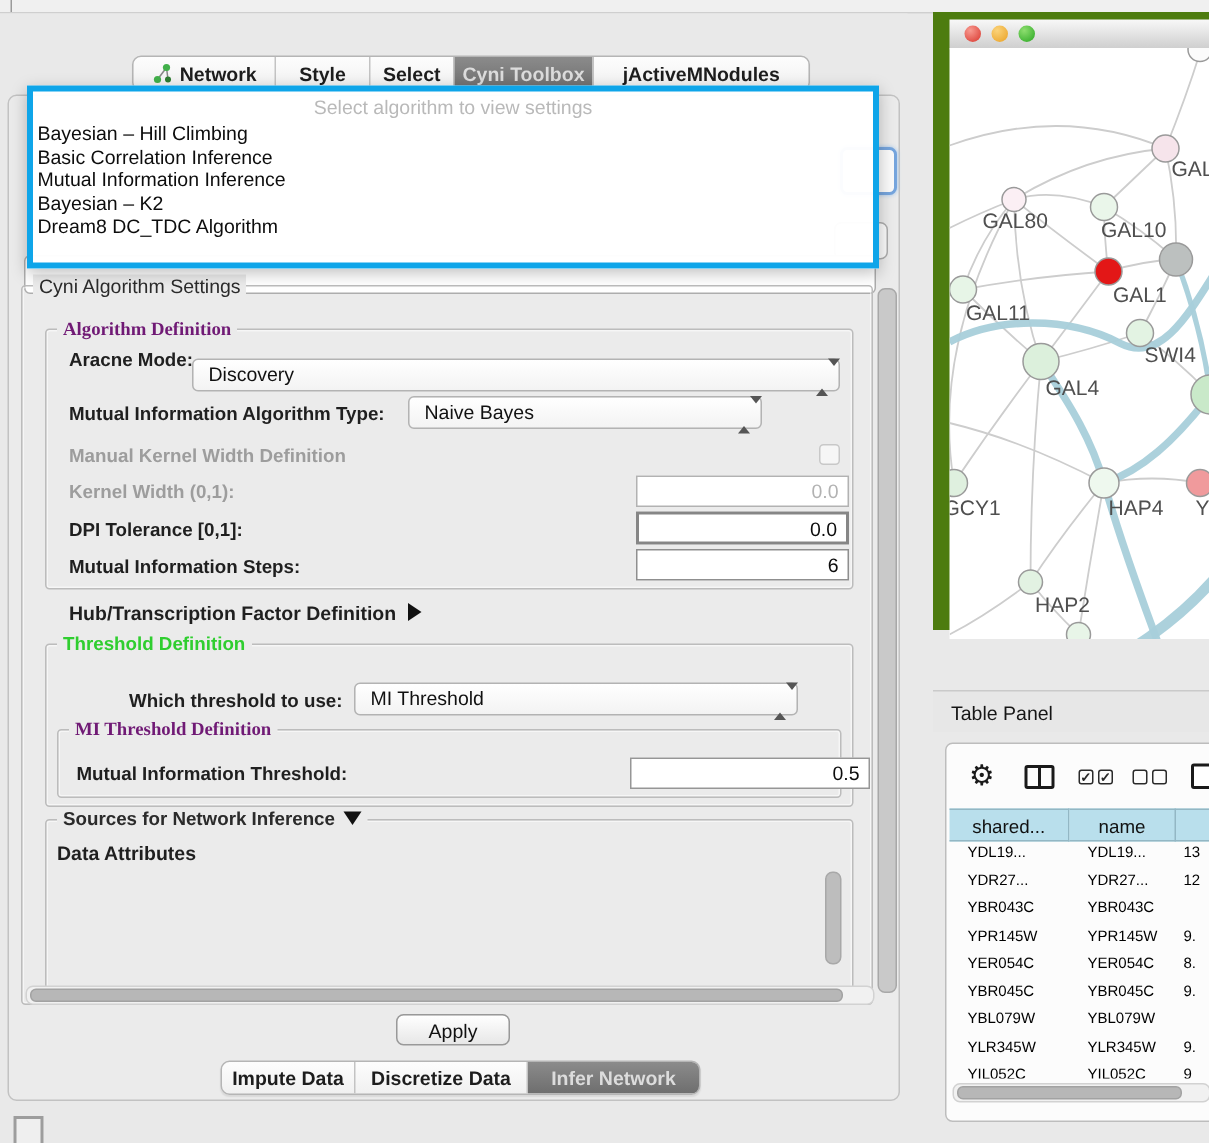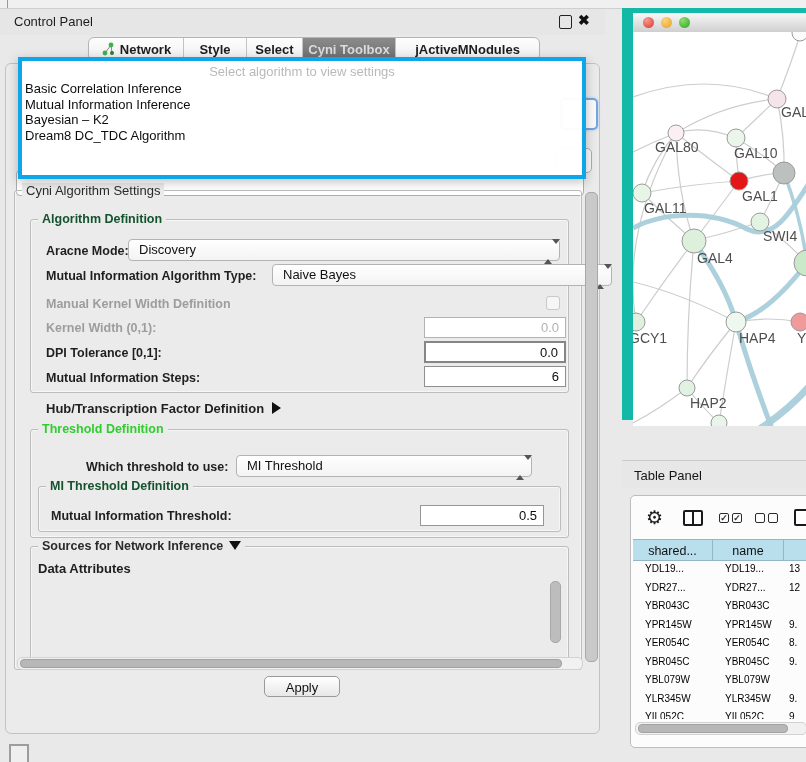--- a/index.html
+++ b/index.html
@@ -26,21 +26,21 @@
   .outer-panel{left:5px;top:54px;width:593px;height:669px;border:1px solid #c2c2c2;border-radius:6px;background:#ebebeb;}
   
   .popup{left:18px;top:48px;width:560px;height:114px;background:rgba(255,255,255,.97);
          border:4px solid #0ea5e9;box-shadow:0 3px 10px rgba(0,0,0,.25);z-index:30;}
   .popup-title{text-align:center;font-size:13px;color:#b9b9b9;padding-top:3px;height:17px;}
   .popup-item{font-size:13px;color:#0d0d0d;line-height:15.6px;padding-left:3px;white-space:nowrap;}
   .popup-item.bold{font-weight:bold;}
   
   .group{position:absolute;border:1px solid #bcbcbc;border-radius:3px;box-shadow:inset 0 0 0 1px rgba(255,255,255,.55);text-align:right;}
   .group-title{position:absolute;top:-8px;left:7px;background:#ebebeb;padding:0 4px;font-size:12.5px;font-weight:bold;color:#2b2b2b;white-space:nowrap;}
-  .group-title.blue{color:#14532d;}
+  .group-title.blue{color:#701a75;font-family:Liberation Serif, serif;}
   .group-title.green{color:#2fce2f;}
   .lbl{position:absolute;font-size:12.5px;font-weight:bold;color:#1f1f1f;white-space:nowrap;}
   .lbl.dis{color:#9d9d9d;}
   .combo{position:absolute;background:linear-gradient(#ffffff,#f3f3f3);border:1px solid #b3b3b3;border-radius:4px;
          font-size:13px;color:#111;box-sizing:border-box;padding:2px 22px 0 10px;height:22px;}
   .stepper{position:absolute;right:7px;top:4px;width:8px;}
   .stepper .up{width:0;height:0;border-left:4px solid transparent;border-right:4px solid transparent;border-bottom:5px solid #555;margin-bottom:2px;}
   .stepper .dn{width:0;height:0;border-left:4px solid transparent;border-right:4px solid transparent;border-top:5px solid #555;}
   .field{position:absolute;background:#fff;border:1px solid #b2b2b2;font-size:13px;color:#0c0c0c;
          text-align:right;box-sizing:border-box;padding:2px 6px 0 0;height:21px;}
@@ -53,21 +53,21 @@
   .attr-item{height:17px;line-height:17px;background:#3d6bd3;color:#fff;font-size:12.5px;padding-left:6px;margin-right:21px;}
   .vscroll-thumb{position:absolute;background:#bdbdbd;border:1px solid #a8a8a8;border-radius:5px;}
   .hscroll{position:absolute;background:#f1f1f1;border:1px solid #d2d2d2;border-radius:5px;}
   .hscroll .thumb{position:absolute;background:#b7b7b7;border:1px solid #a2a2a2;border-radius:4px;}
   .apply-btn{position:absolute;background:linear-gradient(#ffffff,#e7e7e7);border:1px solid #999;border-radius:5px;
              font-size:13px;color:#111;text-align:center;padding-top:3px;box-sizing:border-box;height:21px;}
   
   .frag{position:absolute;background:#fafafa;border:1px solid #adadad;border-radius:5px;}
   .frag.focus{border:2px solid #76a5dd;box-shadow:0 0 3px #9cc3ec;}
   
-  .net-frame{left:622px;top:8px;width:184px;height:412px;background:#14b8a6;}
+  .net-frame{left:622px;top:8px;width:184px;height:412px;background:#4d7c0f;}
   .net-titlebar{position:absolute;left:11px;top:5px;right:0;height:19px;background:linear-gradient(#f8f8f8,#cfcfcf);border-bottom:1px solid #9b9b9b;}
   .tl{position:absolute;top:3.5px;width:11px;height:11px;border-radius:50%;}
   .net-canvas{position:absolute;left:11px;top:24px;right:0;height:394px;background:#fff;overflow:hidden;}
   
   .tp-header{left:622px;top:460px;width:184px;height:27px;background:#e7e7e7;border-top:1px solid #cacaca;}
   .tp-title{position:absolute;left:12px;top:7px;font-size:13px;color:#161616;}
   .tp-card{left:630px;top:495px;width:200px;height:251px;background:#fcfcfc;border:1px solid #bdbdbd;border-radius:5px;}
   .gear{position:absolute;font-size:19px;color:#1a1a1a;line-height:19px;}
   .split-icon{position:absolute;width:20px;height:16px;border:2px solid #1a1a1a;border-radius:2px;box-sizing:border-box;}
   .split-icon .mid{position:absolute;left:50%;top:0;width:2px;height:100%;background:#1a1a1a;margin-left:-1px;}
@@ -82,25 +82,20 @@
   .mini-square{left:9px;top:744px;width:16px;height:20px;border:2px solid #9d9d9d;background:#efefef;}
 </style>
 </head>
 <body>
 
 <div class="abs topstrip">
     <div class="tick"></div>
   </div>
 
 <div class="abs cp">
-  <div class="cp-header">
-    <span class="cp-title">Control Panel</span>
-    <span class="float-btn"></span>
-    <span class="close-btn">✖</span>
-  </div>
 
   <div class="seg-bar" style="left:88px;top:28px;height:22px;">
       <div class="seg" style="width: 95px;">
         <svg width="14" height="14">
           <line x1="4" y1="11" x2="10" y2="3" stroke="#888" stroke-width="1"></line>
           <line x1="10" y1="3" x2="11" y2="11" stroke="#888" stroke-width="1"></line>
           <circle cx="4" cy="11" r="2.4" fill="#41b04a"></circle>
           <circle cx="10" cy="3" r="2.4" fill="#41b04a"></circle>
           <circle cx="11" cy="11" r="2" fill="#2e7d32"></circle>
         </svg>
@@ -122,41 +117,42 @@
 
   <div class="abs outer-panel"></div>
 
   <div class="frag focus" style="left:560px;top:89px;width:34px;height:28px;"></div>
   <div class="frag" style="left:556px;top:139px;width:34px;height:23px;"></div>
   <div class="frag" style="left:16px;top:161px;width:566px;height:24px;border-radius:4px;background:#fff;"></div>
 
   <div class="abs popup">
     <div class="popup-title">Select algorithm to view settings</div>
     <div>
+        <div class="popup-item">Bayesian – Hill Climbing</div>
         <div class="popup-item">Basic Correlation Inference</div>
         <div class="popup-item">Mutual Information Inference</div>
         <div class="popup-item">Bayesian – K2</div>
         <div class="popup-item">Dream8 DC_TDC Algorithm</div>
       </div>
   </div>
 
   <div class="group" style="left:14px;top:181px;width:566px;height:478px;">
     <span class="group-title" style="font-weight:normal;font-size:13px;">Cyni Algorithm Settings</span>
   </div>
 
   <div class="group" style="left:30px;top:210px;width:537px;height:172px;">
     <span class="group-title blue">Algorithm Definition</span>
   </div>
-  <span class="lbl" style="left:46px;top:235px;">Aracne Mode:</span>
+  <span class="lbl" style="left:46px;top:224px;">Aracne Mode:</span>
   <div class="combo" style="left:128px;top:230px;width:432px;">
     <span>Discovery</span>
     <span class="stepper"><span class="up"></span><span class="dn"></span></span>
   </div>
   <span class="lbl" style="left:46px;top:260px;">Mutual Information Algorithm Type:</span>
-  <div class="combo" style="left:272px;top:255px;width:340px;">
+  <div class="combo" style="left:272px;top:255px;width:236px;">
     <span>Naive Bayes</span>
     <span class="stepper"><span class="up"></span><span class="dn"></span></span>
   </div>
   <span class="lbl dis" style="left:46px;top:288px;">Manual Kernel Width Definition</span>
   <span class="checkbox" style="left:546px;top:287px;"></span>
   <span class="lbl dis" style="left:46px;top:312px;">Kernel Width (0,1):</span>
   <div class="field dis" style="left:424px;top:308px;width:142px;">0.0</div>
   <span class="lbl" style="left:46px;top:337px;text-align:center;">DPI Tolerance [0,1]:</span>
   <div class="field" style="left:424px;top:332px;width:142px;height:22px;border:2px solid #868686;">0.0</div>
   <span class="lbl" style="left:46px;top:362px;">Mutual Information Steps:</span>
@@ -169,35 +165,40 @@
   </div>
   <span class="lbl" style="left:86px;top:451px;">Which threshold to use:</span>
   <div class="combo" style="left:236px;top:446px;width:296px;">
     <span>MI Threshold</span>
     <span class="stepper"><span class="up"></span><span class="dn"></span></span>
   </div>
   <div class="group" style="left:38px;top:477px;width:521px;height:44px;">
     <span class="group-title blue">MI Threshold Definition</span>
   </div>
   <span class="lbl" style="left:51px;top:500px;">Mutual Information Threshold:</span>
-  <div class="field" style="left:420px;top:496px;width:124px;border:1px solid #969696;">0.5</div>
+  <div class="field" style="left:420px;top:496px;width:160px;border:1px solid #969696;">0.5</div>
 
   <div class="group" style="left:30px;top:537px;width:537px;height:112px;">
     <span class="group-title"><span>Sources for Network Inference</span><span class="tri-down"></span></span>
   </div>
   <span class="lbl" style="left:38px;top:552px;font-size:13px;">Data Attributes</span>
   <div class="vscroll-thumb" style="left:550px;top:572px;width:9px;height:60px;"></div>
   <div class="hscroll" style="left:17px;top:648px;width:564px;height:11px;">
     <div class="thumb" style="left:2px;top:1px;width:540px;height:7px;"></div>
   </div>
 
   <div class="vscroll-thumb" style="left:585px;top:183px;width:11px;height:468px;background:#c9c9c9;"></div>
 
   <div class="apply-btn" style="left:264px;top:667px;width:76px;">Apply</div>
 
+  <div class="seg-bar" style="left:147px;top:698px;height:21px;">
+      <div class="seg" style="width: 89px;">Impute Data</div>
+      <div class="seg" style="width: 115px;">Discretize Data</div>
+      <div class="seg sel" style="width: 114px;">Infer Network</div>
+    </div>
 </div>
 
 <div class="abs mini-square"></div>
 
 <div class="abs net-frame">
   <div class="net-titlebar">
     <span class="tl" style="left:10px;background:radial-gradient(circle at 35% 30%,#f88d84,#e campana 60%,#d8352c);background:radial-gradient(circle at 35% 30%,#f89a90,#d8352c);"></span>
     <span class="tl" style="left:28px;background:radial-gradient(circle at 35% 30%,#fbd37a,#e9a023);"></span>
     <span class="tl" style="left:46px;background:radial-gradient(circle at 35% 30%,#8ede6f,#28a622);"></span>
   </div>

